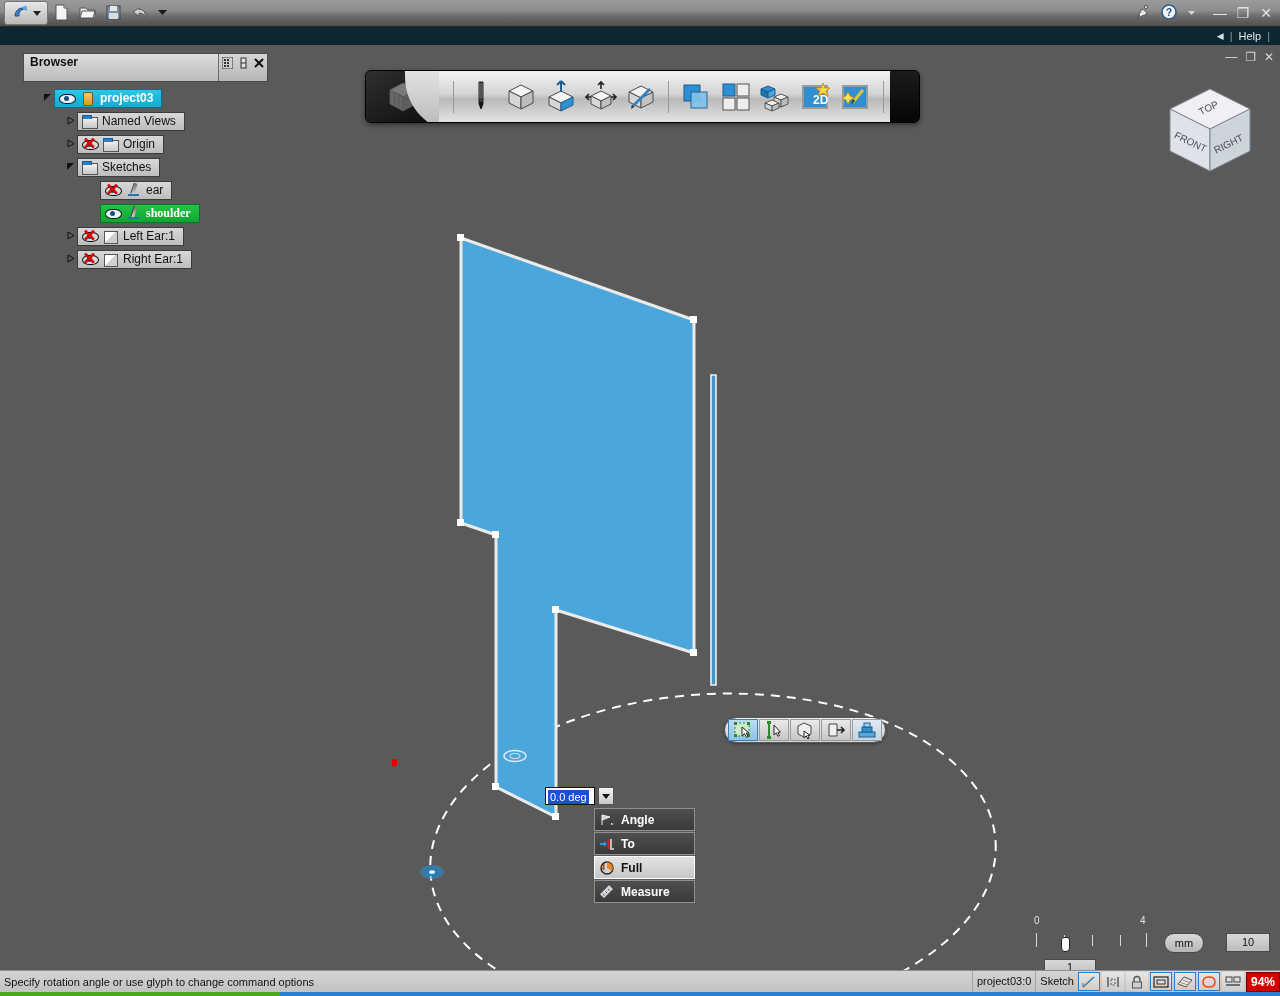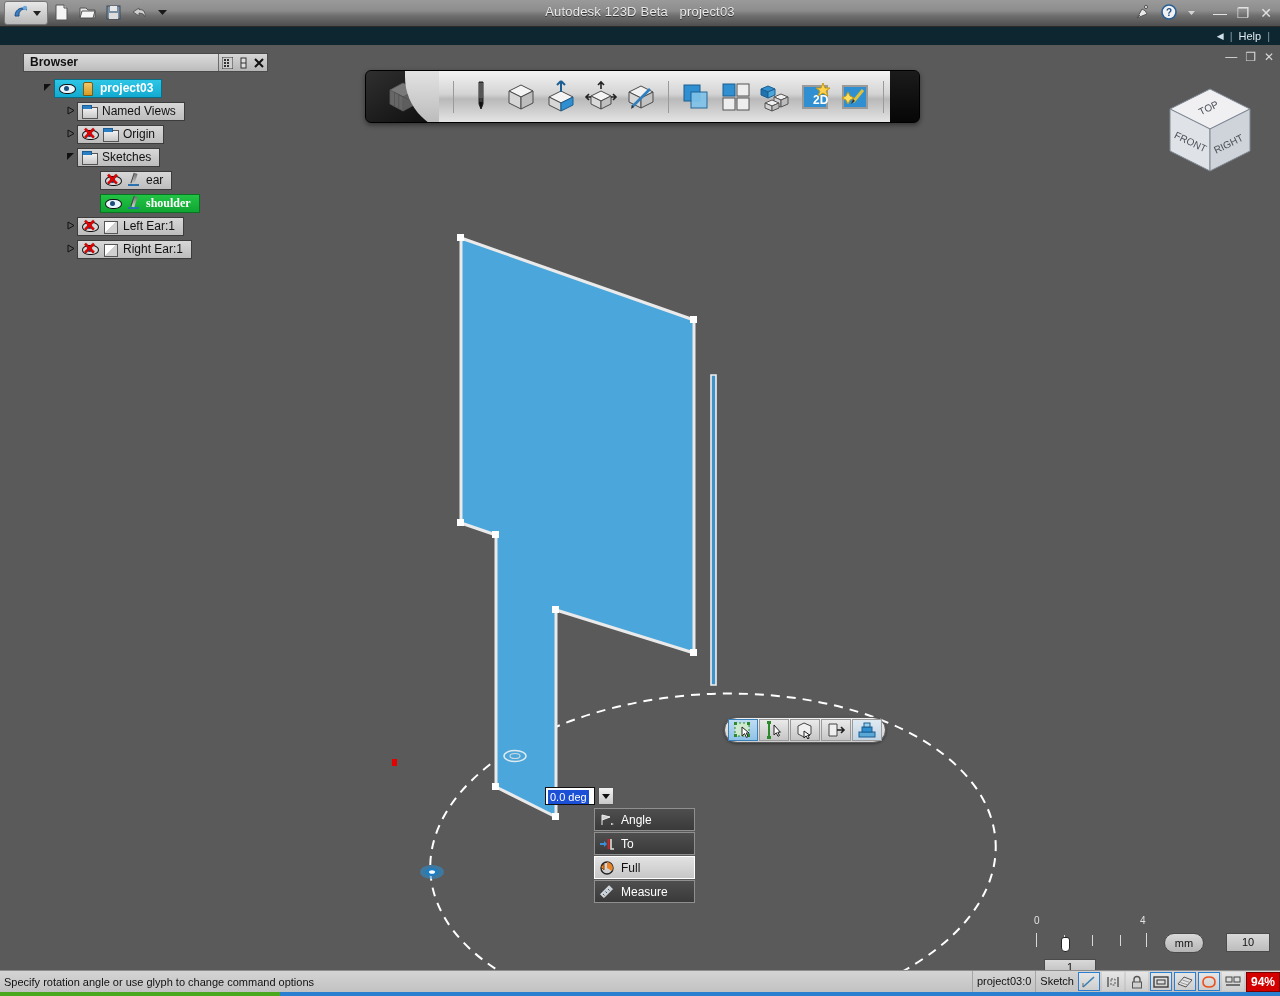--- a/index.html
+++ b/index.html
@@ -51,21 +51,21 @@
   .docarea {
     position: absolute; left: 0; top: 45px; width: 1280px; height: 925px;
     background: #5a5a5a;
   }
   .doc-winbtns { position: absolute; right: 6px; top: 5px; display: flex; gap: 8px; }
   .doc-winbtns span { color: #d8d8d8; font-size: 12px; }
 
   
   .browser { position: absolute; left: 23px; top: 8px; width: 245px; }
   .browser-head {
-    display: flex; align-items: center; height: 19px;
+    display: flex; align-items: flex-start; height: 29px;
     background: linear-gradient(to bottom,#d6d6d6,#b6b6b6);
     border: 1px solid #4a4a4a;
   }
   .browser-head .title {
     flex: 1; font-size: 12px; font-weight: bold; color: #111; padding-left: 6px;
     background: linear-gradient(to bottom,#dcdcdc,#bcbcbc);
     border-right: 1px solid #6a6a6a; height: 100%; line-height: 17px;
   }
   .bh-btn { width: 16px; height: 17px; display:flex; align-items:center; justify-content:center; font-size: 10px; color:#111; }
   .tree { margin-top: 6px; font-size: 12px; color: #111; }
@@ -197,21 +197,21 @@
   .angle-caret i { width:0;height:0;border-left:4px solid transparent;border-right:4px solid transparent;border-top:5px solid #111; }
 
   .ctxmenu { position: absolute; left: 594px; top: 763px; width: 101px; }
   .ctxitem {
     display:flex; align-items:center; height: 23px; margin-bottom: 1px;
     background: linear-gradient(to bottom,#4e4e4e,#3a3a3a);
     border: 1px solid #8f8f8f; color: #fff; font-size: 12px;
   }
   .ctxitem.hl { background: linear-gradient(to bottom,#e2e2e2,#c7c7c7); color:#111; border-color:#fff; }
   .ctxicon { width: 24px; height: 21px; display:flex; align-items:center; justify-content:center; }
-  .ctxlabel { padding-left: 2px; }
+  .ctxlabel { padding-left: 2px; font-weight: bold; }
 
   
   .navbar {
     position: absolute; left: 540px; top: 932px; width: 278px; height: 36px;
     background: linear-gradient(to bottom,#e9e9e9,#c2c2c2);
     border: 1px solid #5d5d5d; border-radius: 7px;
     display: flex; align-items: center; padding: 0 10px; gap: 2px;
     box-shadow: 0 1px 3px rgba(0,0,0,.35);
   }
   .navbtn { display:flex; align-items:center; }
@@ -299,23 +299,20 @@
             <path d="M9 5 L3 9 L9 13 V10 q5 0 6 4 Q16 6 9 6.5 Z" fill="#cfcfcf" stroke="#5a5a5a"></path>
           </svg>
       </span>
       <span class="qicon">
         <svg width="13" height="19" viewBox="0 0 13 19">
             <path d="M2 7h9l-4.5 5z" fill="#1a1a1a"></path>
           </svg>
       </span>
     </div>
 
-    <div class="tb-title">
-      <span>Autodesk 123D Beta</span>&nbsp;&nbsp;&nbsp;<span>project03</span>
-    </div>
 
     <div class="tb-right">
       <span class="qicon">
         <svg width="19" height="19" viewBox="0 0 19 19">
             <path d="M3 15 L8 6 q4 1 5 5 z" fill="#e9e9e9" stroke="#555"></path>
             <circle cx="12" cy="4" r="1.6" fill="#ddd" stroke="#555"></circle>
             <path d="M3 15 L6 12" stroke="#555"></path>
           </svg>
       </span>
       <span class="qicon">

